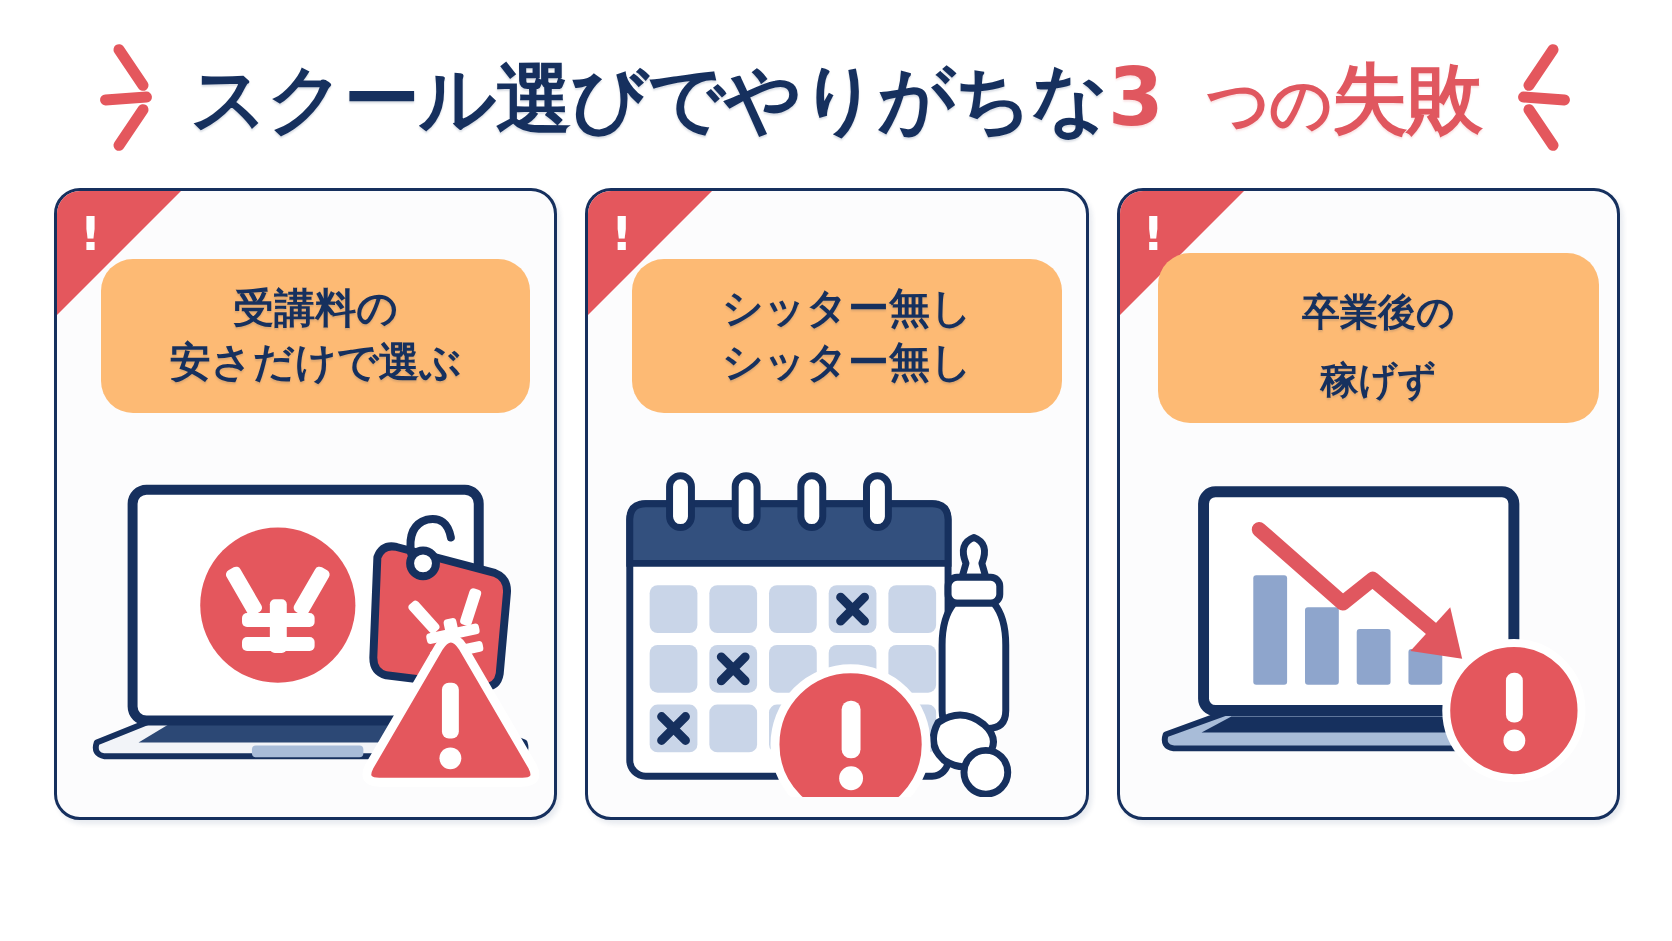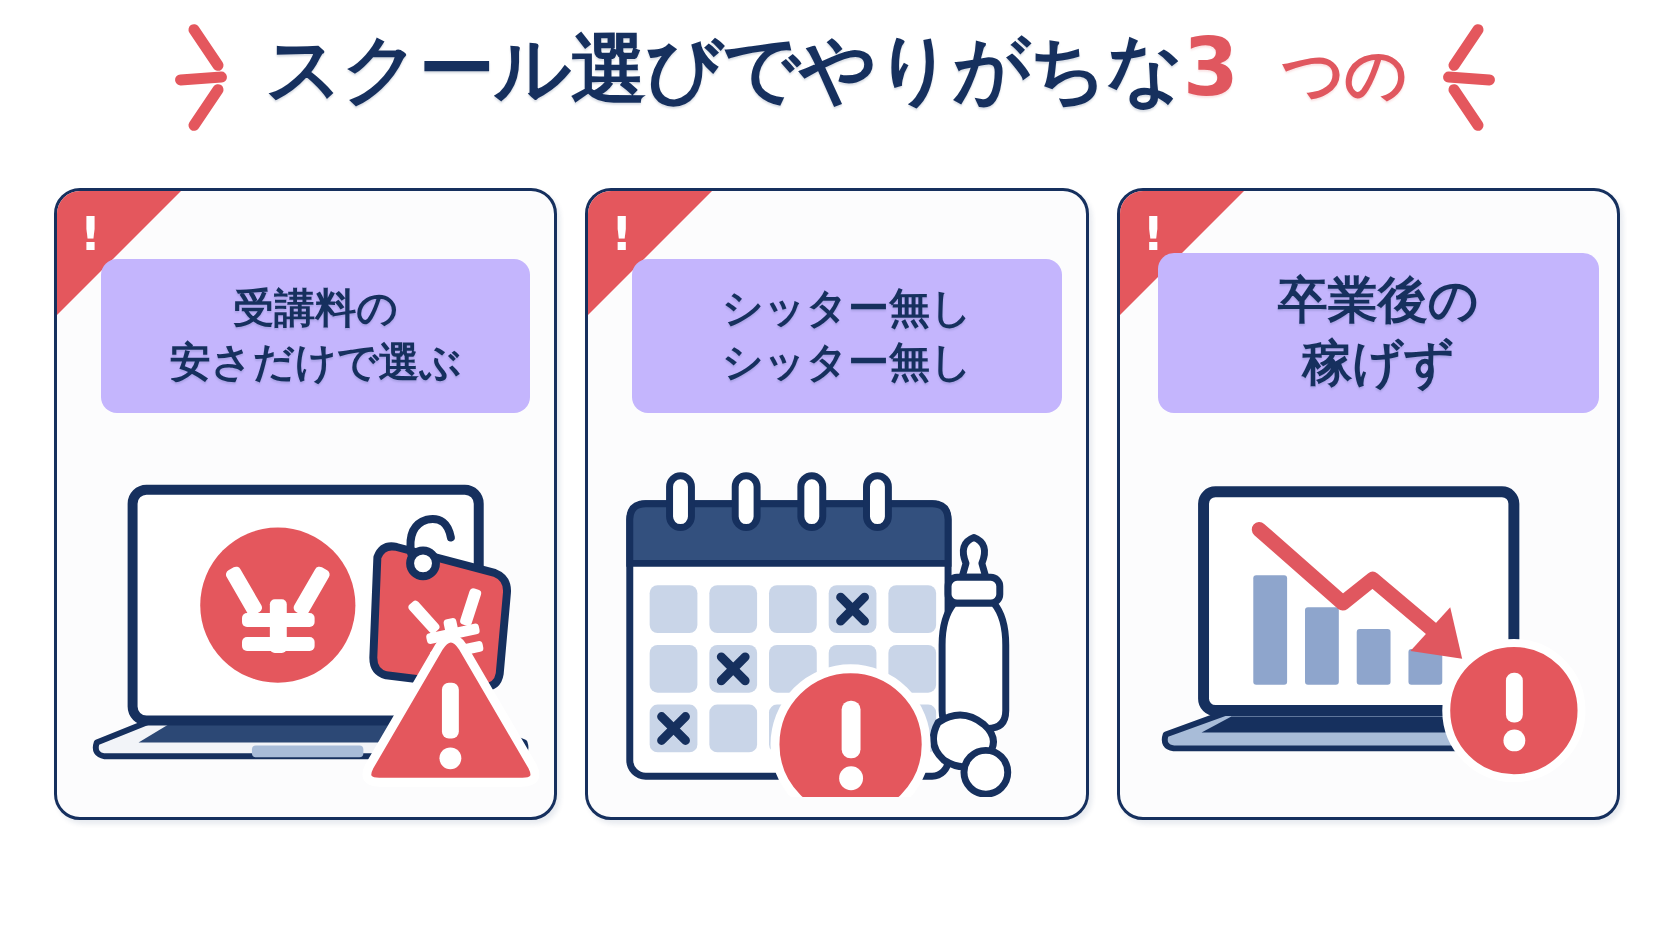--- a/index.html
+++ b/index.html
@@ -11,25 +11,26 @@
     height: 941px;
     background: #ffffff;
     font-family: "DejaVu Sans", "Liberation Sans", sans-serif;
     overflow: hidden;
     position: relative;
   }
 
   
   .title-bar {
     position: absolute;
-    top: 28px;
+    top: 38px;
     left: 0;
     width: 1672px;
     height: 120px;
     display: flex;
+    align-items: center;
     justify-content: center;
     gap: 26px;
   }
   .title-text {
     font-size: 76px;
     font-weight: 700;
     letter-spacing: -1px;
     white-space: nowrap;
     line-height: 1;
     display: flex;
@@ -106,38 +107,38 @@
     font-size: 46px;
     font-weight: 700;
     line-height: 1;
   }
 
   .headline {
     position: absolute;
     top: 68px;
     left: 44px;
     right: 24px;
-    background: #c4b5fd;
-    border-radius: 16px;
+    background: #fdba74;
+    border-radius: 32px;
     padding: 22px 16px 24px;
     box-sizing: border-box;
     text-align: center;
   }
   .headline .hl-line {
     display: block;
     color: #16305e;
     font-size: 41px;
     font-weight: 700;
     line-height: 1.32;
     letter-spacing: 0px;
     white-space: nowrap;
     text-shadow: 0 2px 2px rgba(22,48,94,0.14);
   }
   .card.c3 .headline { top: 62px; left: 38px; right: 18px; padding: 16px 10px 18px; }
-  .card.c3 .headline .hl-line { font-size: 50px; line-height: 1.26; }
+  .card.c3 .headline .hl-line { font-size: 38px; line-height: 1.26; margin-top: 20px; }
 
   .art {
     position: absolute;
     left: 0;
     bottom: 20px;
     width: 100%;
     height: 330px;
   }
   .art svg { display: block; width: 100%; height: 100%; }
 </style>
@@ -148,20 +149,21 @@
   <span class="spark left">
     <i></i>
       <i></i>
       <i></i>
   </span>
 
   <span class="title-text">
     <span class="t-navy">スクール選びでやりがちな</span>
     <span class="t-red t-red-num">3</span>
     <span class="t-red t-red-small">つの</span>
+    <span class="t-red">失敗</span>
   </span>
 
   <span class="spark right">
     <i></i>
       <i></i>
       <i></i>
   </span>
 </div>
 
 <div class="cards">

